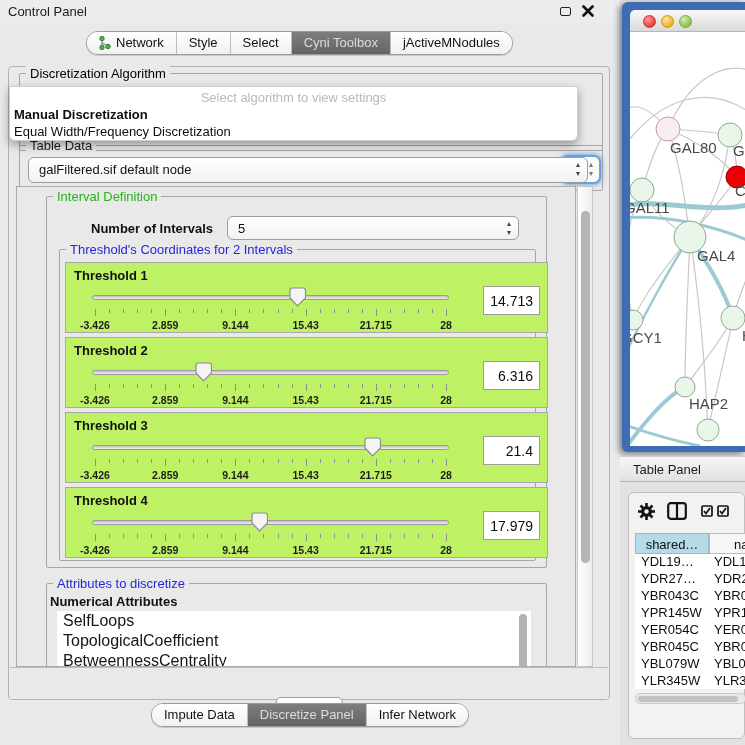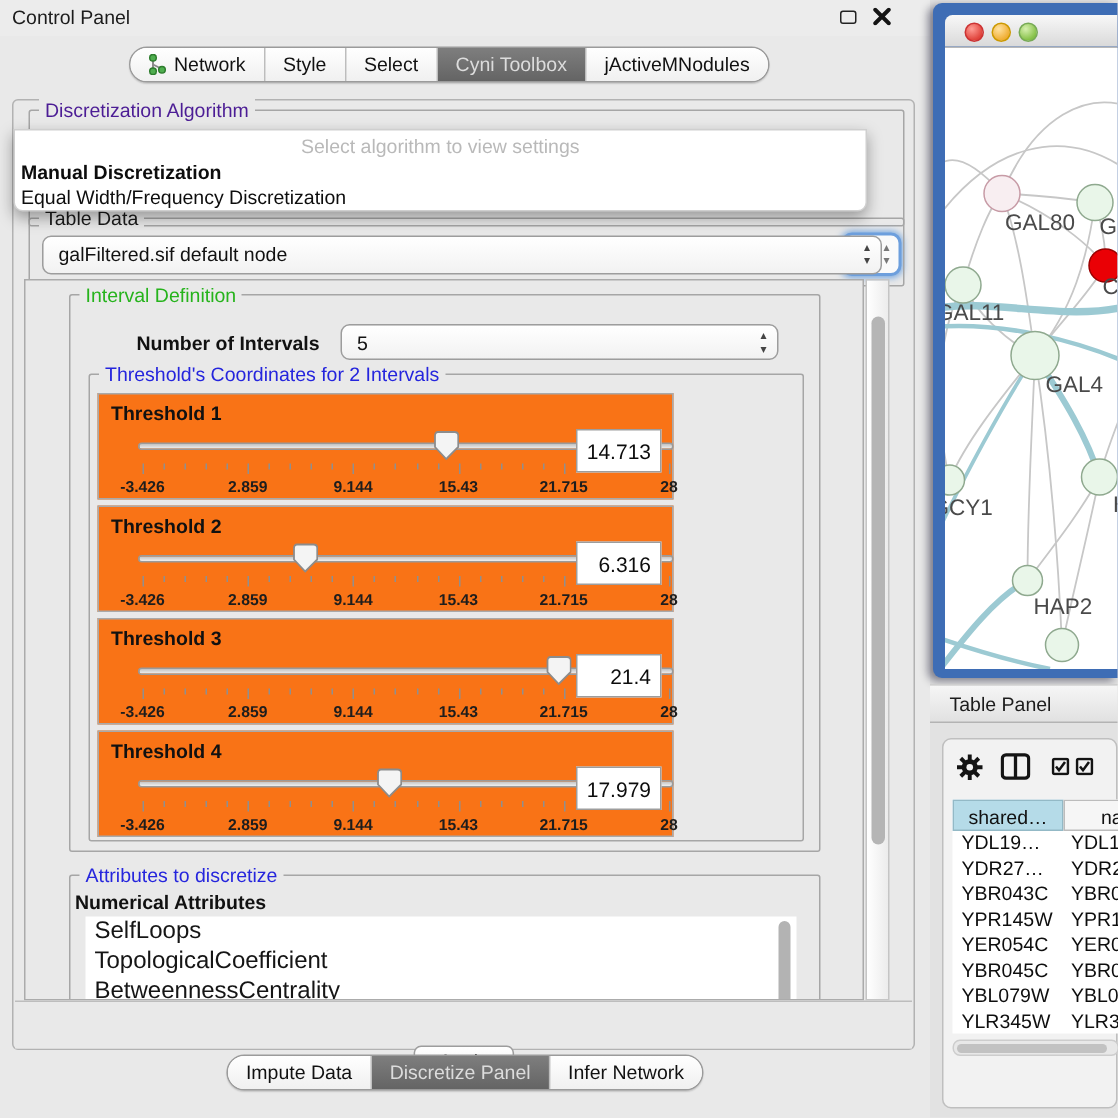--- a/index.html
+++ b/index.html
@@ -25,21 +25,21 @@
   #bottom-tabs { position:absolute; left:50%; transform:translateX(-50%); top:703px; }
 
   #content-frame { position:absolute; left:8px; top:66px; width:602px; height:634px;
     border:1px solid #b2b2b2; border-radius:4px; background:#e9e9e9; }
 
   .group { position:absolute; border:1px solid #a6a6a6; border-radius:2px; }
   .group-label { position:absolute; top:-8px; left:6px; background:#e9e9e9; padding:0 4px;
     font-size:13px; white-space:nowrap; }
   .glabel-green { color:#26b31c; }
   .glabel-blue  { color:#2525dd; }
-  .glabel-muted { color:#4c1d95; }
+  .glabel-muted { color:#000000; }
   .glabel-dark  { color:#1a1a1a; }
 
   .combo { position:absolute; background:linear-gradient(#ffffff,#f2f2f2); border:1px solid #9d9d9d;
     border-radius:6px; font-size:13px; color:#111; cursor:pointer; }
   .combo .val { position:absolute; left:10px; top:4px; }
   .combo .stepper { position:absolute; right:7px; top:2px; font-size:8px; line-height:9px; color:#444; text-align:center; }
 
   
   #algo-combo-ghost { position:absolute; left:552px; top:88px; width:40px; height:29px;
     border:2px solid #6d9fdd; border-radius:7px; background:#fafafa;
@@ -59,22 +59,22 @@
   #main-vscroll { position:absolute; left:568px; top:119px; width:16px; height:481px;
     background:linear-gradient(90deg,#ffffff,#ececec); border:1px solid #c5c5c5; }
   #main-vscroll .thumb { position:absolute; left:2.5px; top:24px; width:9px; height:352px;
     background:#b5b5b5; border-radius:5px; cursor:pointer; }
 
   #interval-group { left:29px; top:9px; width:501px; height:372px; background:#e9e9e9; }
   #noi-label { position:absolute; left:44px; top:24px; font-size:13px; font-weight:bold; color:#111; }
   #noi-combo { left:180px; top:19px; width:292px; height:24px; }
 
   #thresholds-group { position:absolute; left:12px; top:52px; width:477px; height:312px; }
-  .threshold-panel { position:absolute; left:5px; width:384px; height:71px;
-    border:1px solid #a9a9a9; background:#f97316; }
+  .threshold-panel { position:absolute; left:5px; width:483px; height:71px;
+    border:1px solid #a9a9a9; background:#bef264; }
   .th-label { position:absolute; left:8px; top:5px; font-size:13px; font-weight:bold; color:#111; }
   .slider-zone { position:absolute; left:26px; top:24px; width:357px; height:42px; }
   .slider-track { position:absolute; left:0; top:8px; width:357px; height:5px; border:1px solid #9a9a9a;
     border-radius:3px; background:linear-gradient(#c2c2c2,#efefef); cursor:pointer; }
   .slider-handle { position:absolute; top:0px; width:17px; height:20px; margin-left:-8.5px; cursor:pointer; }
   .ticks { position:absolute; left:3px; top:22px; width:351px; height:8px; }
   .tick { position:absolute; width:1px; height:4px; background:#8f8f8f; }
   .tick.major { height:7px; }
   .tick-labels { position:absolute; left:3px; top:32px; width:351px; height:12px; }
   .tick-label { position:absolute; width:60px; margin-left:-30px; text-align:center;

